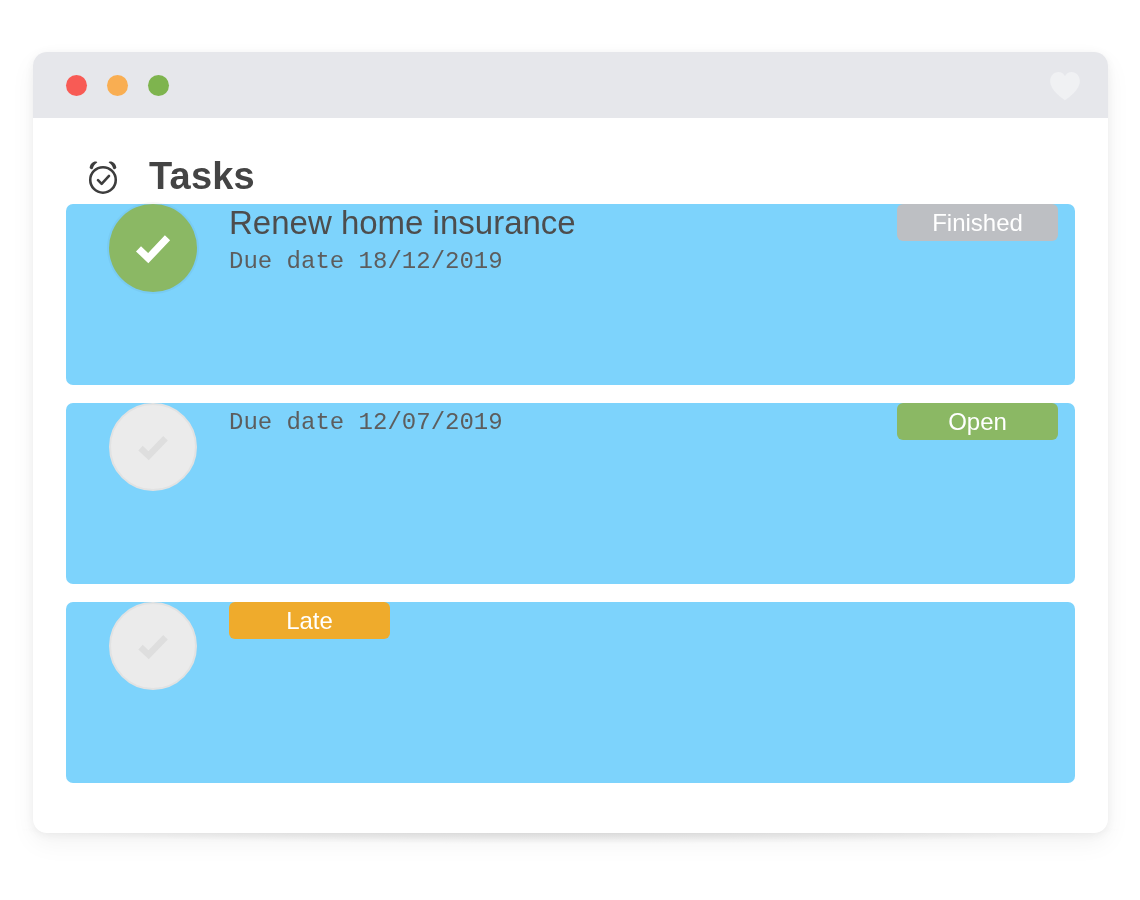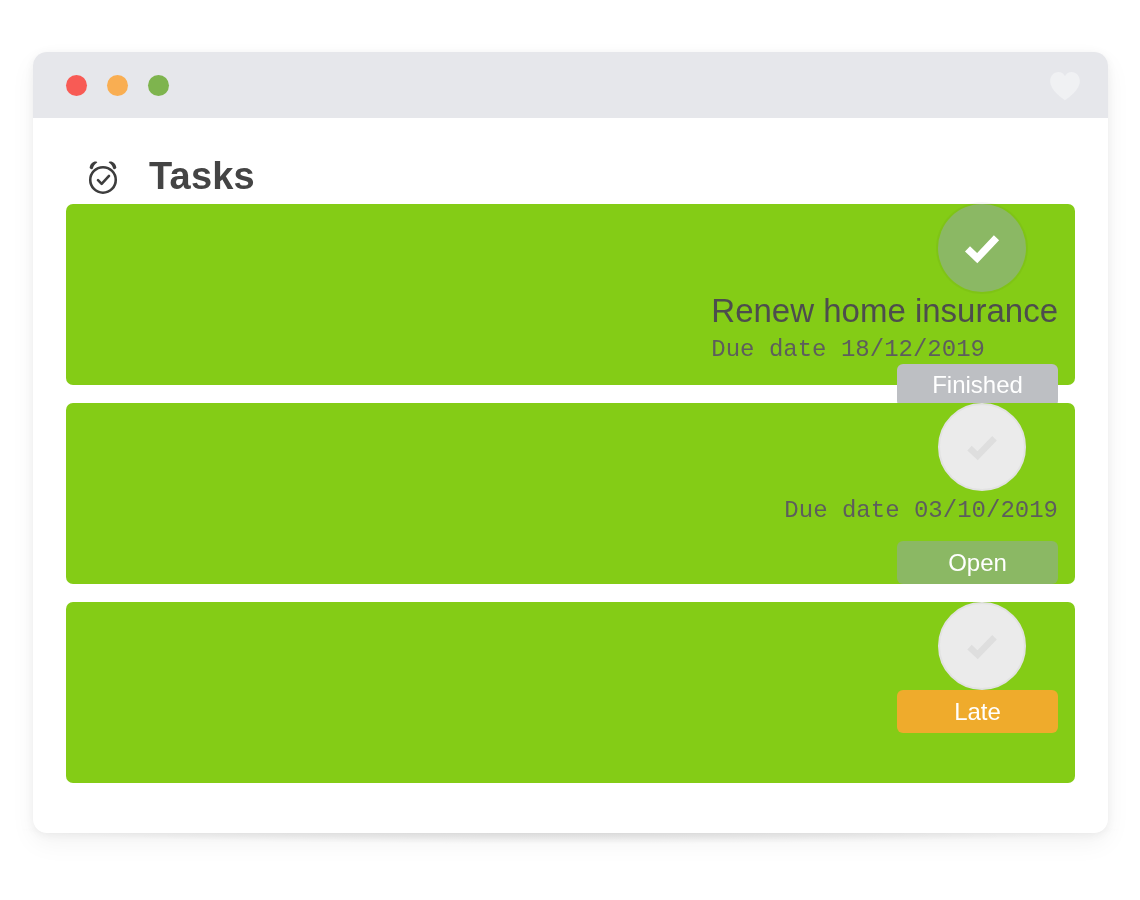--- a/index.html
+++ b/index.html
@@ -111,28 +111,27 @@
 
   
   .task-list {
     padding: 0 17px 0 17px;
     display: flex;
     flex-direction: column;
     gap: 18px;
   }
 
   .task-card {
-    background: #84cc16;
+    background: #7dd3fc;
     border-radius: 7px;
     height: 181px;
     display: flex;
-    align-items: flex-end;
+    align-items: flex-start;
     padding: 0 17px 0 43px;
     box-sizing: border-box;
-    flex-direction: column;
   }
 
   .check-circle {
     width: 88px;
     height: 88px;
     border-radius: 50%;
     flex: none;
     display: flex;
     align-items: center;
     justify-content: center;
@@ -164,21 +163,21 @@
     color: #5d5d5d;
     margin-top: 6px;
     line-height: 1.15;
     white-space: nowrap;
     font-family: Liberation Mono, monospace;
   }
 
   .status-badge {
     flex: none;
     min-width: 161px;
-    height: 43px;
+    height: 37px;
     border-radius: 6px;
     display: flex;
     align-items: center;
     justify-content: center;
     color: #ffffff;
     font-size: 24px;
     padding: 0 16px;
     box-sizing: border-box;
     white-space: nowrap;
   }
@@ -237,21 +236,21 @@
           <div class="status-badge badge-finished">Finished</div>
         </div>
 
         <div class="task-card">
           <div class="check-circle todo">
             <svg class="check-glyph" viewBox="0 0 46 46" aria-hidden="true">
               <path d="M10.5 24.2 L18.6 31.8 L35.5 14.2" fill="none" stroke="#dedede" stroke-width="6.4" stroke-linecap="butt" stroke-linejoin="miter"></path>
             </svg>
           </div>
           <div class="task-text">
-            <div class="task-due">Due date 03/10/2019</div>
+            <div class="task-due">Due date 12/07/2019</div>
           </div>
           <div class="status-badge badge-open">Open</div>
         </div>
 
         <div class="task-card">
           <div class="check-circle todo">
             <svg class="check-glyph" viewBox="0 0 46 46" aria-hidden="true">
               <path d="M10.5 24.2 L18.6 31.8 L35.5 14.2" fill="none" stroke="#dedede" stroke-width="6.4" stroke-linecap="butt" stroke-linejoin="miter"></path>
             </svg>
           </div>

